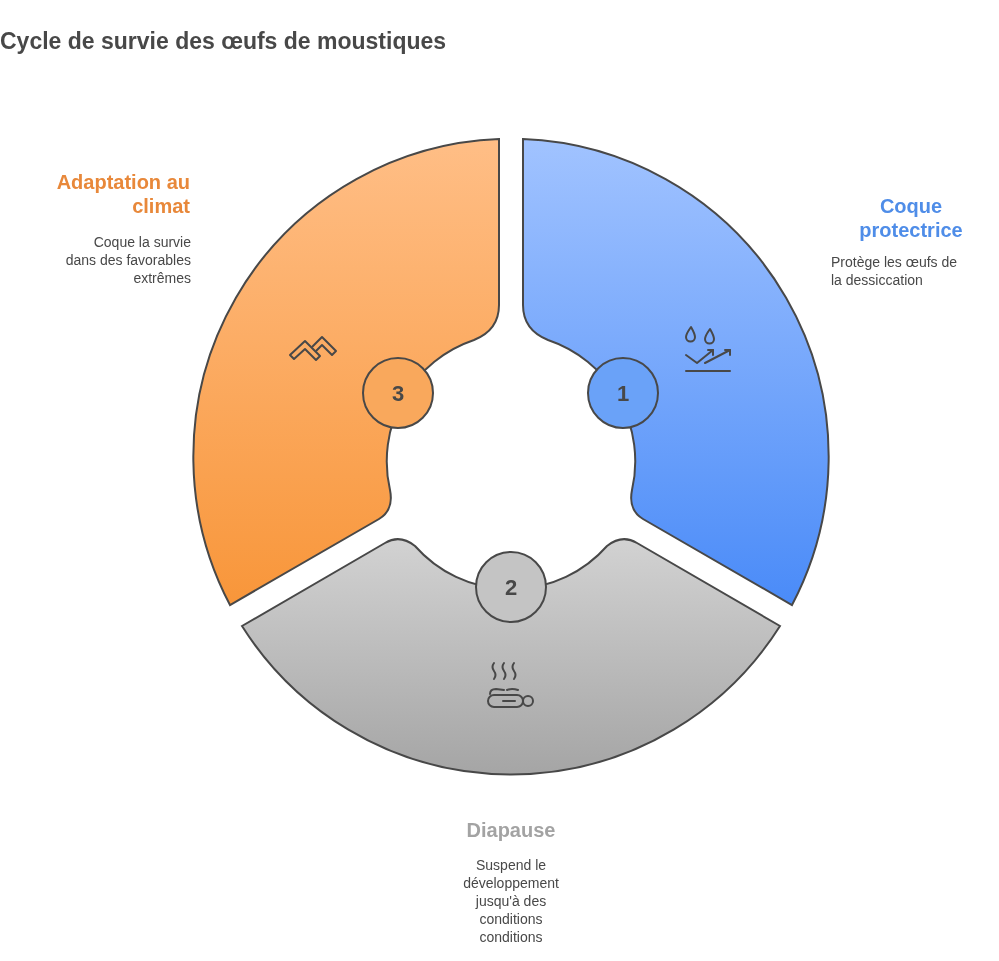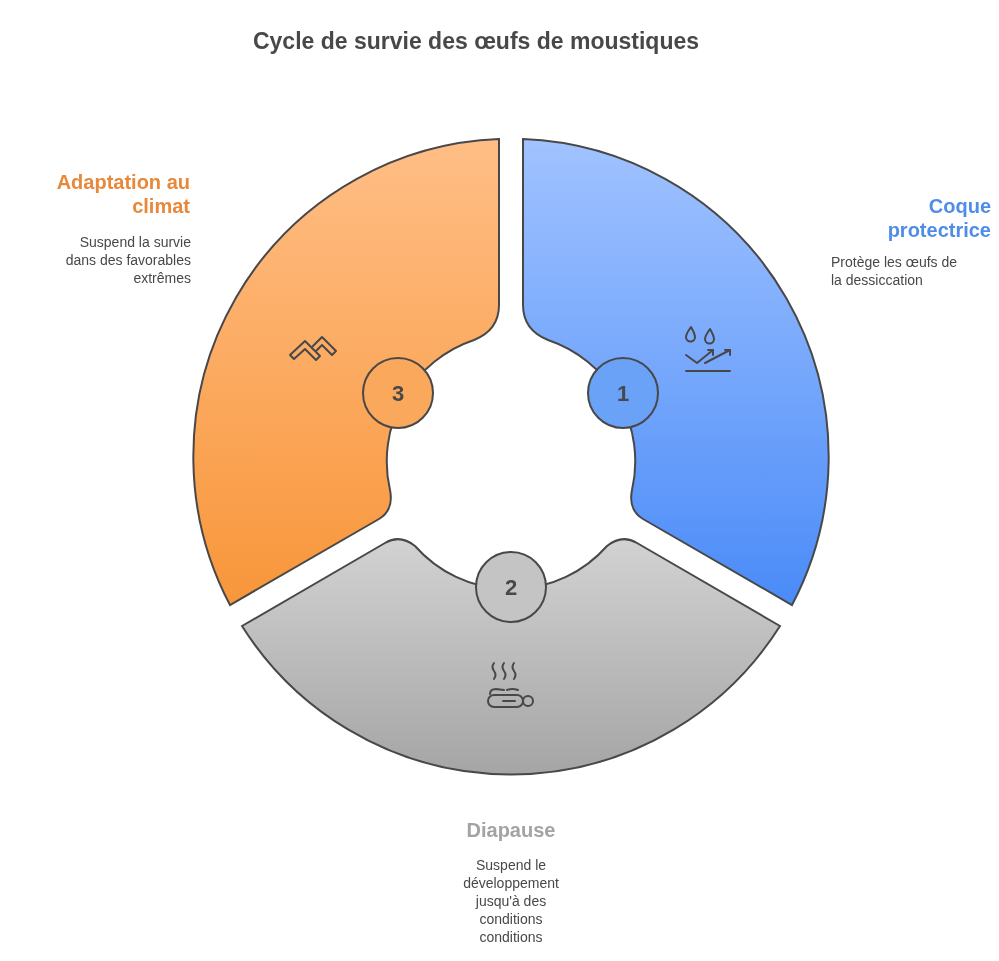--- a/index.html
+++ b/index.html
@@ -1,17 +1,17 @@
 <!DOCTYPE html>
 <html><head>
 <meta charset="utf-8">
 <style>
   html, body { margin:0; padding:0; background:#ffffff; }
   body { width:999px; height:961px; position:relative; overflow:hidden; font-family:"Liberation Sans", sans-serif; }
-  .title { position:absolute; left:0; top:28px; width:904px; text-align:center; font-size:23px; font-weight:bold; color:#484848;padding-left:24px; }
+  .title { position:absolute; left:0; top:28px; width:904px; text-align:left; font-size:23px; font-weight:bold; color:#484848; }
   svg.diagram { position:absolute; left:0; top:0; }
   .label { position:absolute; font-size:20px; font-weight:bold; line-height:24px; }
   .desc { position:absolute; font-size:14px; color:#484848; line-height:18px; }
   .num { font-family:"Liberation Sans", sans-serif; font-weight:bold; font-size:22px; fill:#484848; }
 </style>
 </head>
 <body>
 
 <div class="title">Cycle de survie des œufs de moustiques</div>
 
@@ -89,26 +89,26 @@
     <path d="M503,701 L515,701"></path>
     <circle cx="528" cy="701" r="5"></circle>
   </g>
 </svg>
 
 <div class="label" style="left:40px; top:170px; width:150px; text-align:right; color:#E8883A;">
   <div>Adaptation au</div>
   <div>climat</div>
 </div>
 <div class="desc" style="left:30px; top:233px; width:161px; text-align:right;">
-  <div>Suspend la survie</div>
+  <div>Coque la survie</div>
   <div>dans des favorables</div>
   <div>extrêmes</div>
 </div>
 
-<div class="label" style="left:831px; top:194px; width:160px; text-align:right; color:#4F8DE8;">
+<div class="label" style="left:831px; top:194px; width:160px; text-align:center; color:#4F8DE8;">
   <div>Coque</div>
   <div>protectrice</div>
 </div>
 <div class="desc" style="left:831px; top:253px; width:160px; text-align:left;">
   <div>Protège les œufs de</div>
   <div>la dessiccation</div>
 </div>
 
 <div class="label" style="left:411px; top:818px; width:200px; text-align:center; color:#A3A3A3;">Diapause</div>
 <div class="desc" style="left:411px; top:856px; width:200px; text-align:center;">

